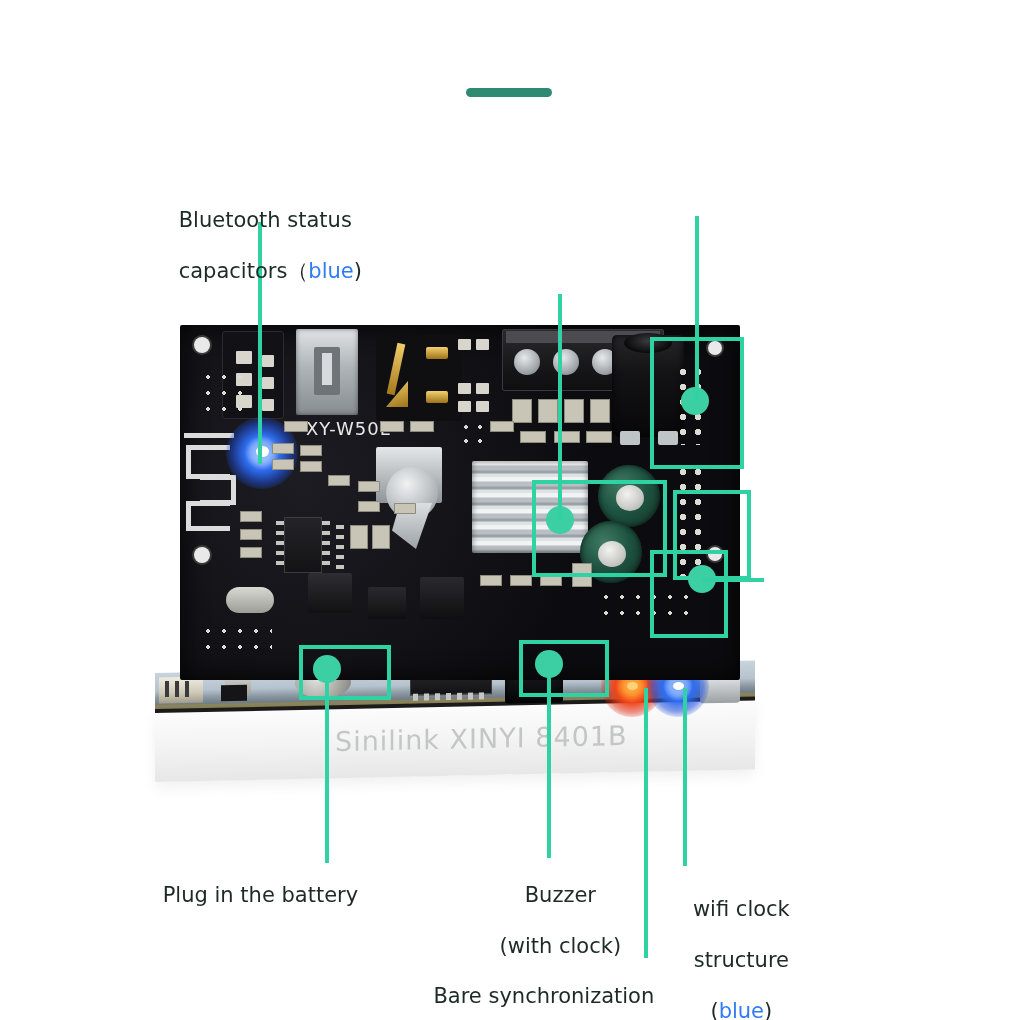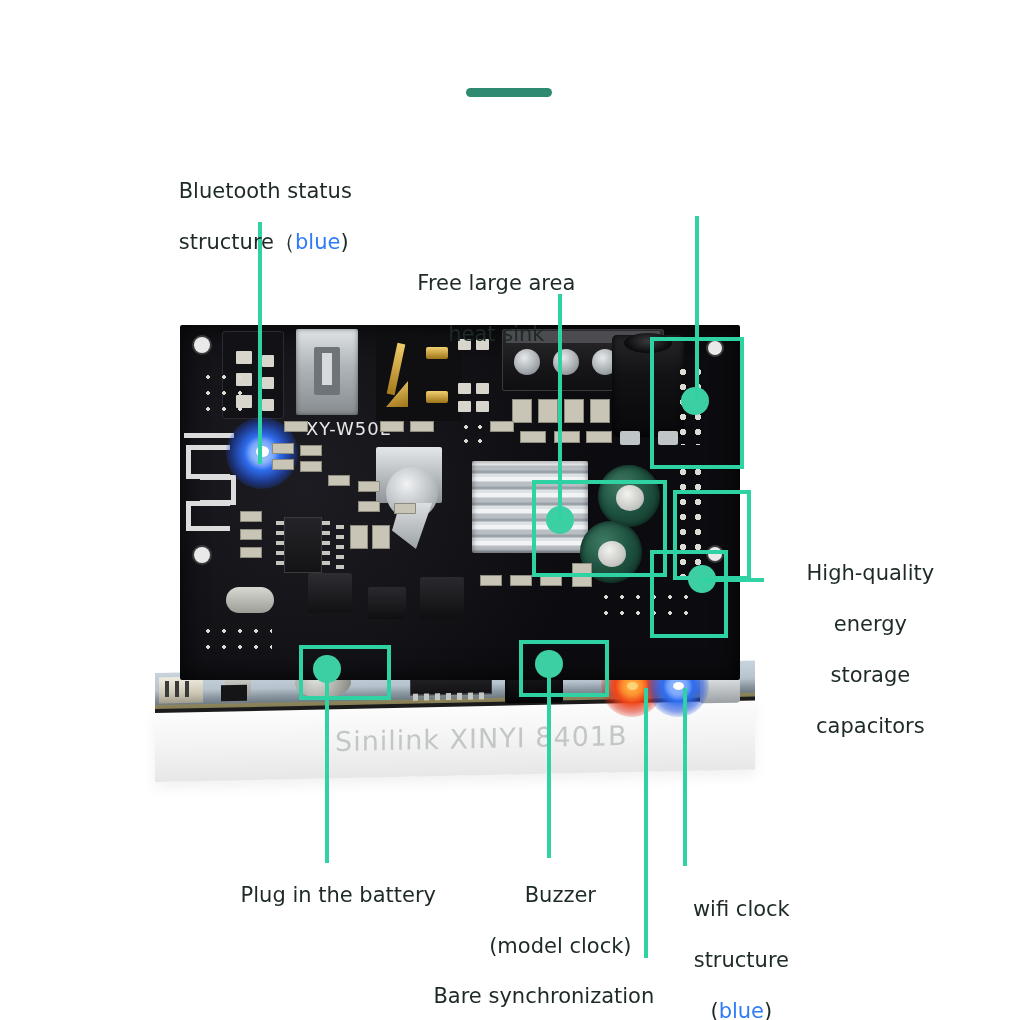--- a/index.html
+++ b/index.html
@@ -385,48 +385,38 @@
   <div class="ln h" style="left:702px; top:578px; width:62px;"></div>
 
   <div class="ln v" style="left:325px; top:681px; height:182px;"></div>
 
   <div class="ln v" style="left:547px; top:676px; height:182px;"></div>
 
   <div class="ln v" style="left:644px; top:688px; height:270px;"></div>
 
   <div class="ln v" style="left:683px; top:688px; height:178px;"></div>
 
-  <div class="label l" style="left:152px; top:153px; width:260px;">
+  <div class="label l" style="left:152px; top:182px; width:260px;">
     <span>Bluetooth status</span><br>
-    <span>structure（</span><span class="blue">blue</span><span>)</span>
+    <span>capacitors（</span><span class="blue">blue</span><span>)</span>
   </div>
 
   <div class="label l" style="left:554px; top:156px; width:340px;">
     <br>
   </div>
 
-  <div class="label c" style="left:383px; top:245px; width:200px;">
-    <span>Free large area</span><br>
-    <span>heat sink</span>
-  </div>
-
-  <div class="label c" style="left:772px; top:535px; width:170px;">
-    <span>High-quality</span><br>
-    <span>energy</span><br>
-    <span>storage</span><br>
-    <span>capacitors</span>
-  </div>
-
-  <div class="label l" style="left:136px; top:857px; width:300px;text-align:right;">
+
+
+  <div class="label l" style="left:136px; top:857px; width:300px;">
     <span>Plug in the battery</span><br>
   </div>
 
   <div class="label c" style="left:462px; top:857px; width:170px;">
     <span>Buzzer</span><br>
-    <span>(model clock)</span>
+    <span>(with clock)</span>
   </div>
 
   <div class="label c" style="left:648px; top:871px; width:160px;">
     <span>wifi clock</span><br>
     <span>structure</span><br>
     <span>(</span><span class="blue">blue</span><span>)</span>
   </div>
 
   <div class="label c" style="left:388px; top:958px; width:285px;">
     <span>Bare synchronization</span><br>

